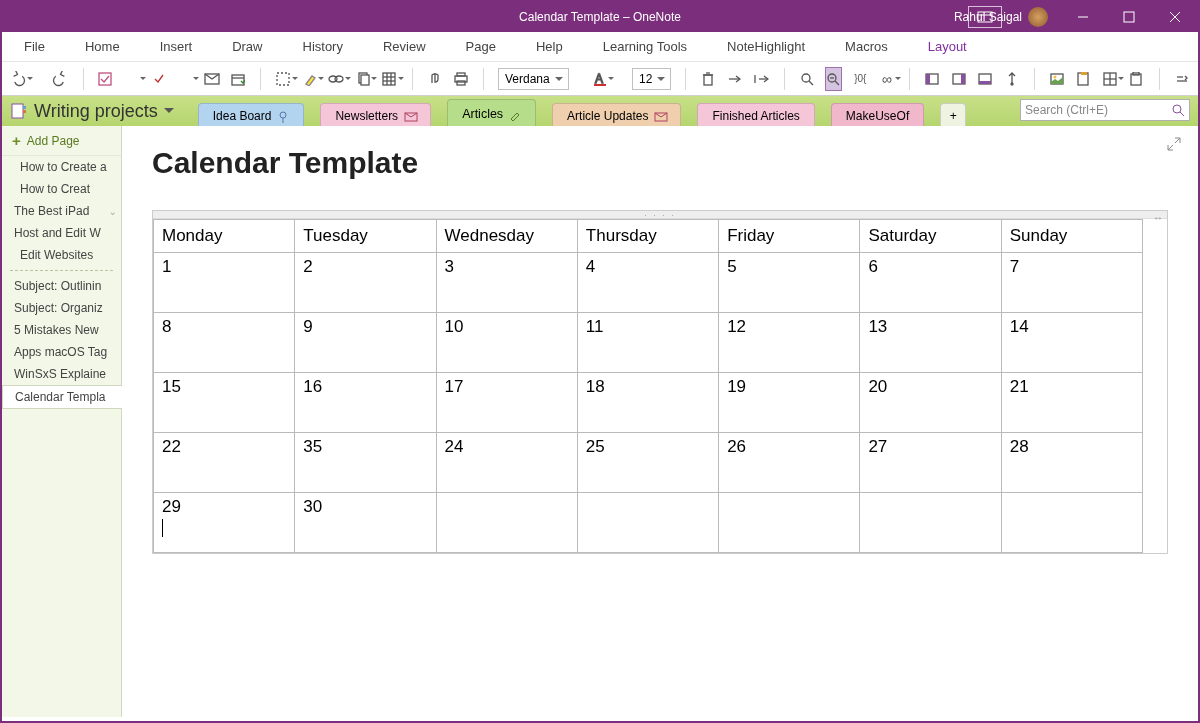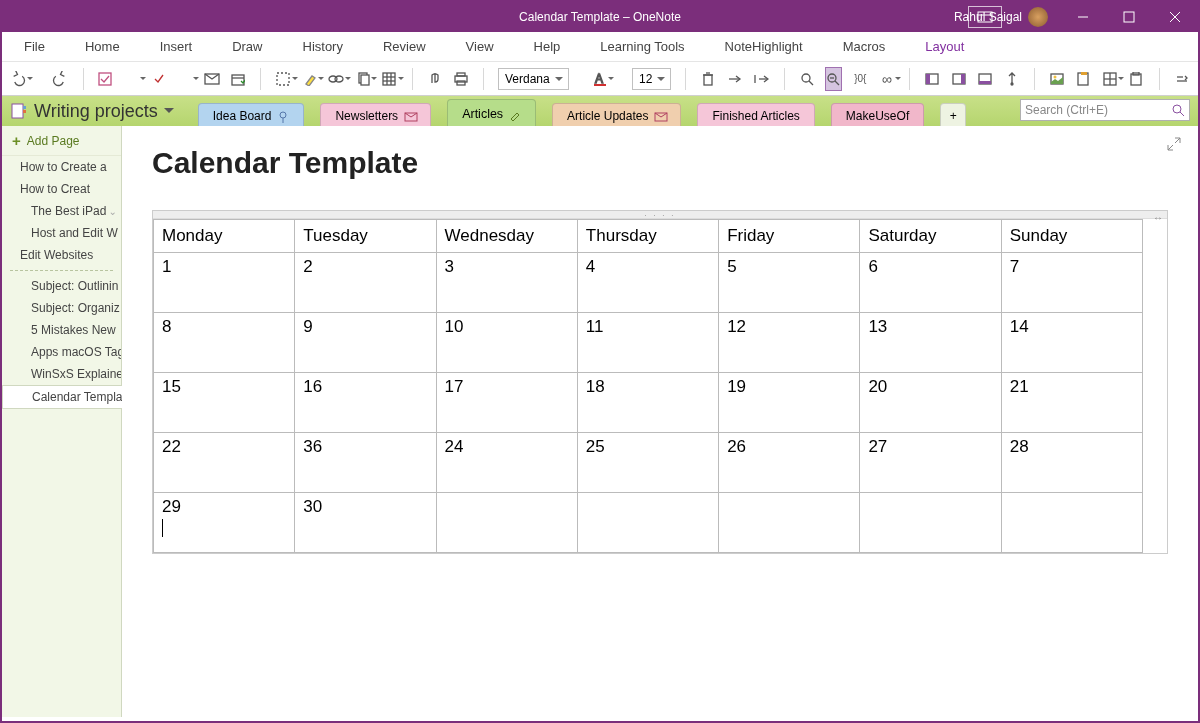--- a/index.html
+++ b/index.html
@@ -47,21 +47,21 @@
 .tabicon { width:12px; height:10px; }
 .searchwrap { position:absolute; right:8px; top:3px; width:170px; height:22px; background:#fff; border:1px solid #b0b0b0; display:flex; align-items:center; padding:0 4px; font-size:12px; color:#888;}
 .searchwrap .mag { margin-left:auto; }
 
 
 .main { display:flex; height:calc(100% - 30px - 30px - 34px - 30px - 4px); }
 .sidebar { width:120px; background:#f2f7e7; border-right:1px solid #d0d8c0; font-size:12px; color:#444; }
 .addpage { height:30px; display:flex; align-items:center; gap:6px; padding-left:10px; color:#5a7a20; border-bottom:1px solid #e5ead6; cursor:default;}
 .addpage .plus { color:#6b8f25; font-size:15px; font-weight:bold;}
 .pgitem { padding:4px 6px 4px 18px; white-space:nowrap; overflow:hidden; cursor:default; position:relative;}
-.pgitem.l0 { padding-left:29px; }
+.pgitem.l0 { padding-left:12px; }
 .pgitem .chev { position:absolute; right:4px; top:6px; color:#aaa; font-size:10px;}
 .pgsep { border-top:1px dashed #b8c4a0; margin:4px 8px;}
 .pgitem.sel { background:#fff; border:1px solid #d0d8c0; border-right:none; margin-right:-1px;}
 .content { flex:1; background:#fff; padding:20px 30px; position:relative; overflow:auto;}
 .pagetitle { font-size:30px; font-weight:700; color:#222; margin-bottom:30px; font-family:"Calibri Light","Segoe UI Light",sans-serif;}
 .expand-icon { position:absolute; right:16px; top:10px; cursor:default;}
 
 
 .calwrap { border:1px solid #ccc; }
 .calhandle { height:8px; background:#eee; text-align:center; font-size:8px; color:#999; letter-spacing:2px; border-bottom:1px solid #ddd; position:relative;}
@@ -107,21 +107,21 @@
   </div>
 </div>
 
 <div class="menubar" id="menubar">
     <div class="mitem">File</div>
     <div class="mitem">Home</div>
     <div class="mitem">Insert</div>
     <div class="mitem">Draw</div>
     <div class="mitem">History</div>
     <div class="mitem">Review</div>
-    <div class="mitem">View</div>
+    <div class="mitem">Page</div>
     <div class="mitem">Help</div>
     <div class="mitem">Learning Tools</div>
     <div class="mitem">NoteHighlight</div>
     <div class="mitem">Macros</div>
     <div class="mitem active">Layout</div>
   </div>
 
 <div class="toolbar">
   <div class="tbtn drop">
       <svg width="16" height="16" viewBox="0 0 16 16">
@@ -442,21 +442,21 @@
               <td>15</td>
               <td>16</td>
               <td>17</td>
               <td>18</td>
               <td>19</td>
               <td>20</td>
               <td>21</td>
             </tr>
             <tr>
               <td>22</td>
-              <td>36</td>
+              <td>35</td>
               <td>24</td>
               <td>25</td>
               <td>26</td>
               <td>27</td>
               <td>28</td>
             </tr>
             <tr>
               <td>29<div><span class="cursor-caret"></span></div></td>
               <td>30</td>
               <td></td>

